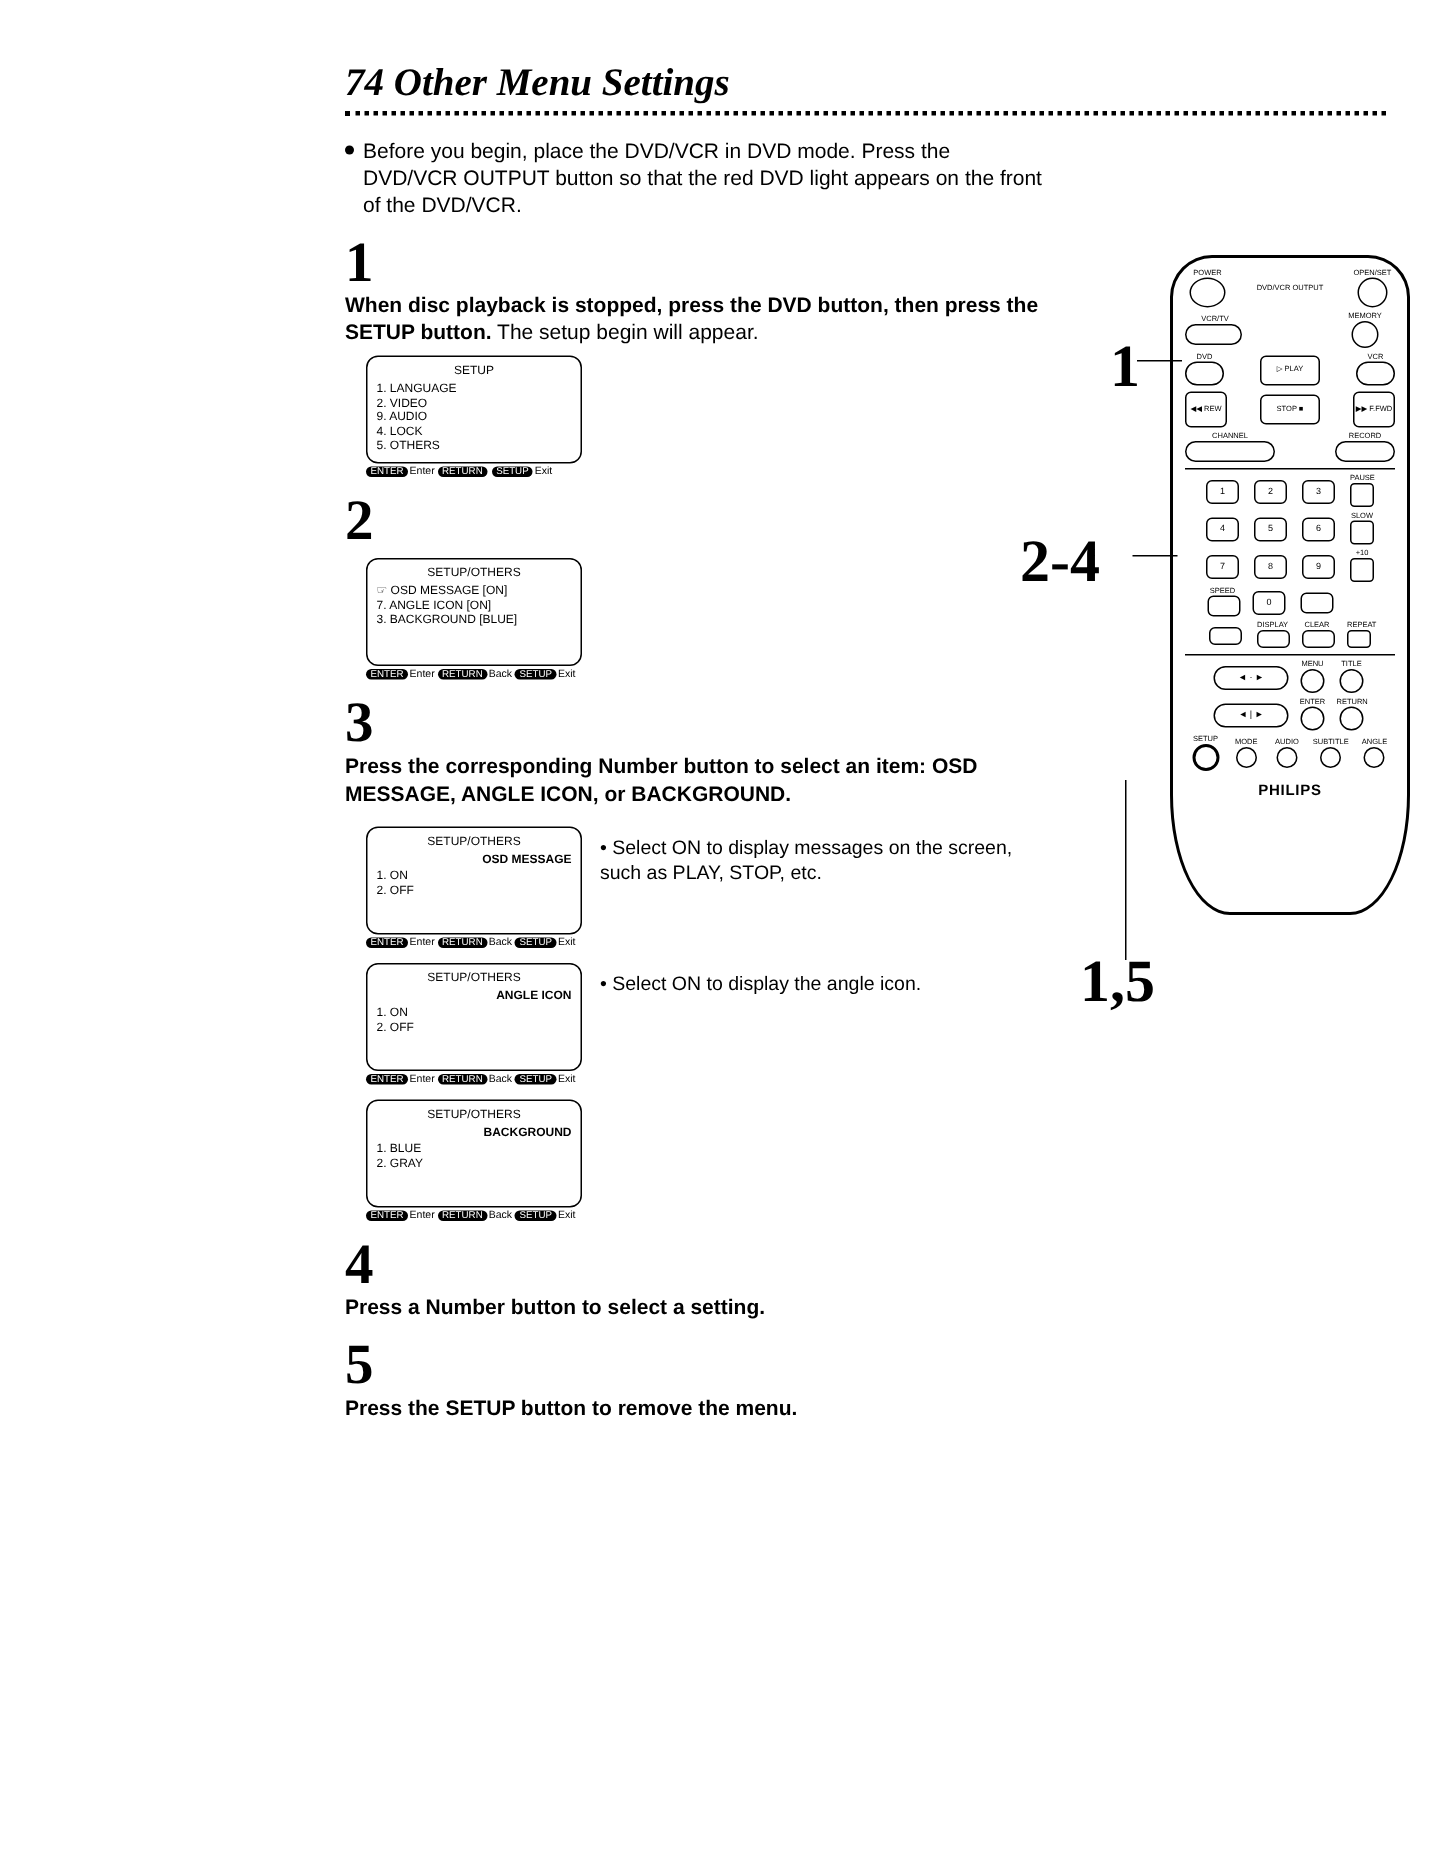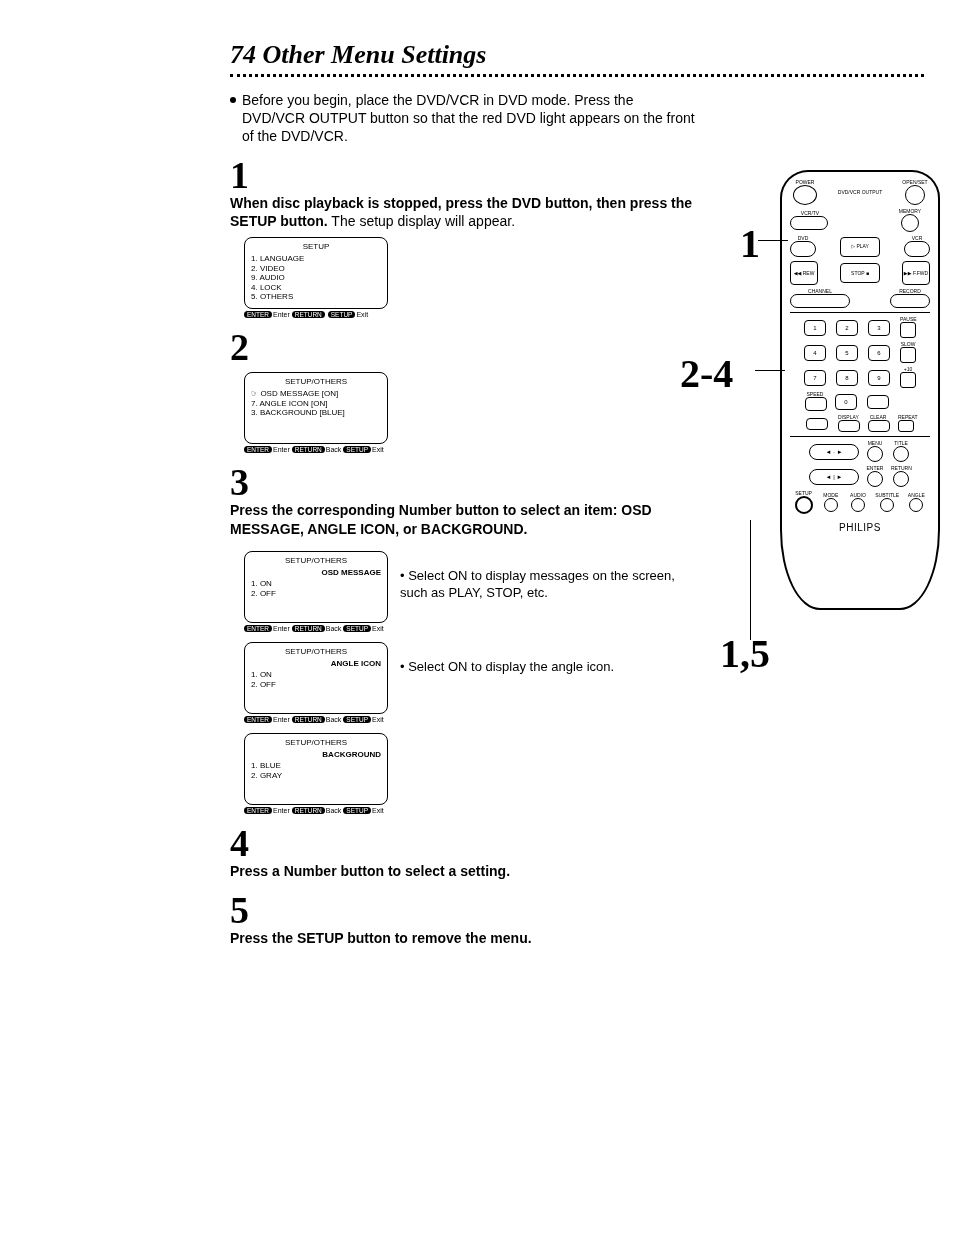--- a/index.html
+++ b/index.html
@@ -103,21 +103,21 @@
   .annot-row {
     display: flex;
     align-items: flex-start;
     gap: 12px;
     margin-bottom: 4px;
   }
   .annot-text {
     font-size: 13px;
     line-height: 1.3;
     flex: 1;
-    margin-top: 23px;
+    margin-top: 12px;
   }
   .remote-wrap {
     position: absolute;
     left: 660px;
     top: 130px;
     width: 270px;
   }
   .remote {
     border: 2px solid #000;
     border-radius: 28px 28px 40px 40px / 28px 28px 80px 80px;
@@ -131,21 +131,21 @@
   }
   .r-row { display:flex; justify-content:space-between; align-items:center; margin-bottom:4px; }
   .r-btn {
     border: 1px solid #000;
     border-radius: 10px;
     height: 14px;
     display:flex;align-items:center;justify-content:center;
   }
   .r-round { border-radius: 50%; }
   .r-lbl { font-size: 5px; text-align:center; line-height:1; }
-  .brand { text-align:center; font-weight:normal; font-size:10px; margin-top:8px; letter-spacing:0.5px;}
+  .brand { text-align:center; font-weight:bold; font-size:10px; margin-top:8px; letter-spacing:0.5px;}
   .callout {
     position: absolute;
     font-family: Georgia, serif;
     font-weight: bold;
     font-size: 40px;
   }
   .callout-line {
     position: absolute;
     border-top: 1px solid #000;
   }
@@ -157,21 +157,21 @@
 
   <h1 class="page-title">74  Other Menu Settings</h1>
   <div class="dotted-rule"></div>
 
   <div class="main-col">
 
     <div class="intro">Before you begin, place the DVD/VCR in DVD mode. Press the DVD/VCR OUTPUT button so that the red DVD light appears on the front of the DVD/VCR.</div>
 
     <div class="big-num">1</div>
     <div class="step-text">
-      <b>When disc playback is stopped, press the DVD button, then press the SETUP button.</b><span> The setup display will appear.</span>
+      <b>When disc playback is stopped, press the DVD button, then press the SETUP button.</b><span> The setup begin will appear.</span>
     </div>
 
     <div class="menu-box">
       <div class="menu-title">SETUP</div>
       <div class="menu-item">1. LANGUAGE</div>
       <div class="menu-item">2. VIDEO</div>
       <div class="menu-item">9. AUDIO</div>
       <div class="menu-item">4. LOCK</div>
       <div class="menu-item">5. OTHERS</div>
     </div>

